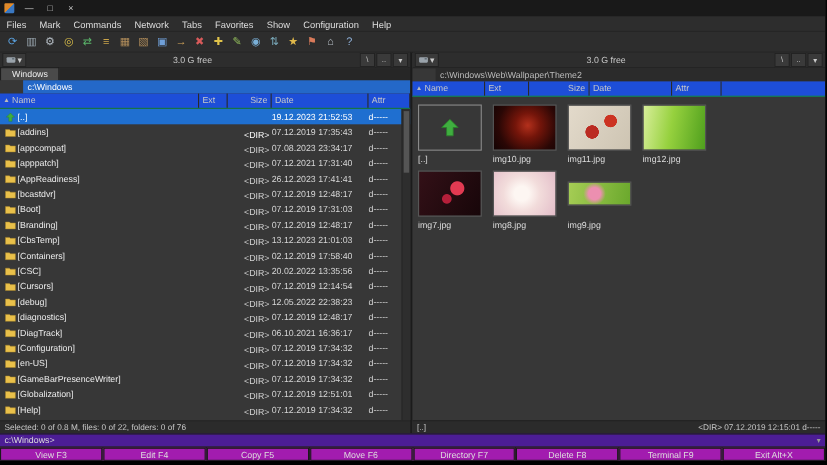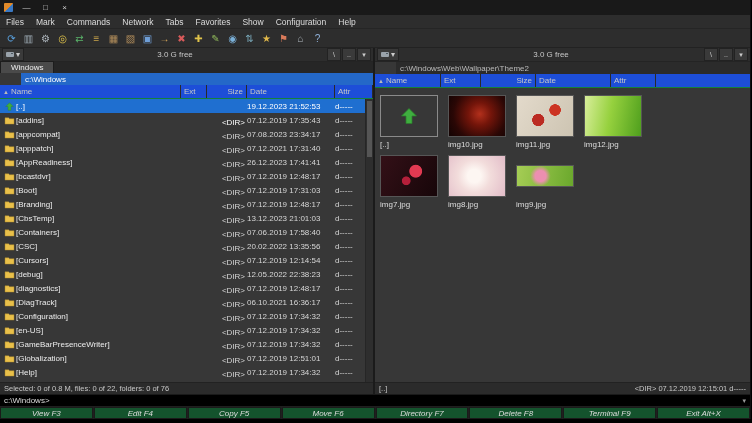--- a/index.html
+++ b/index.html
@@ -100,28 +100,28 @@
       radial-gradient(circle at 45% 62%, #b51f3a 0 10%, rgba(0,0,0,0) 12%),
       linear-gradient(120deg,#331017,#170609);}
   .t8{background:radial-gradient(circle at 45% 50%, #fdf6f2 0 18%, #f2dcdb 45%, #e2bcc8 100%);}
   .t9{height:22px;background:radial-gradient(circle at 42% 50%, #ec8fb0 0 16%, rgba(0,0,0,0) 30%),
       linear-gradient(100deg,#a6cd55,#6aa82c);}
   
   .panestatus{height:11px;flex:0 0 11px;background:#2b2b2b;border-top:1px solid #222;
     display:flex;align-items:center;font-size:7.5px;color:#c8c8c8;padding:0 4px;}
   .panestatus .right-info{margin-left:auto;}
   
-  .cmdline{height:11px;flex:0 0 11px;background:#000000;border-top:1px solid #1a1a1a;
+  .cmdline{height:11px;flex:0 0 11px;background:#4c1d95;border-top:1px solid #1a1a1a;
     display:flex;align-items:center;font-size:8px;color:#dddddd;padding:0 4px;}
   .cmd-input{flex:1;color:#dddddd;}
   .cmd-drop{color:#999;font-size:7px;}
   
   .fnbar{height:12px;flex:0 0 12px;background:#1f1f1f;display:flex;gap:1px;padding-top:1px;}
-  .fn-btn{flex:1;background:#14532d;border:1px solid #1a1a1a;color:#dddddd;font-size:8px;
-    display:flex;align-items:center;justify-content:center;white-space:nowrap;font-style:italic;}
+  .fn-btn{flex:1;background:#a21caf;border:1px solid #1a1a1a;color:#dddddd;font-size:8px;
+    display:flex;align-items:center;justify-content:center;white-space:nowrap;}
 </style>
 </head>
 <body>
 
 <div class="window">
 
   <div class="titlebar">
     <span class="app-icon"></span>
     <span class="win-btn">—</span>
     <span class="win-btn">□</span>
@@ -313,21 +313,21 @@
           <div class="frow">
     <span class="icon-cell">
       <svg class="folder-svg" viewBox="0 0 12 10">
                 <path d="M1 2 h4 l1 1 h5 v6 h-10 z"></path>
               </svg>
 
     </span>
     <span class="c-name">[Containers]</span>
     <span class="c-ext"></span>
     <span class="c-size">&lt;DIR&gt;</span>
-    <span class="c-date">07.06.2019 17:58:40</span>
+    <span class="c-date">02.12.2019 17:58:40</span>
     <span class="c-attr">d-----</span>
   </div>
           <div class="frow">
     <span class="icon-cell">
       <svg class="folder-svg" viewBox="0 0 12 10">
                 <path d="M1 2 h4 l1 1 h5 v6 h-10 z"></path>
               </svg>
 
     </span>
     <span class="c-name">[CSC]</span>

